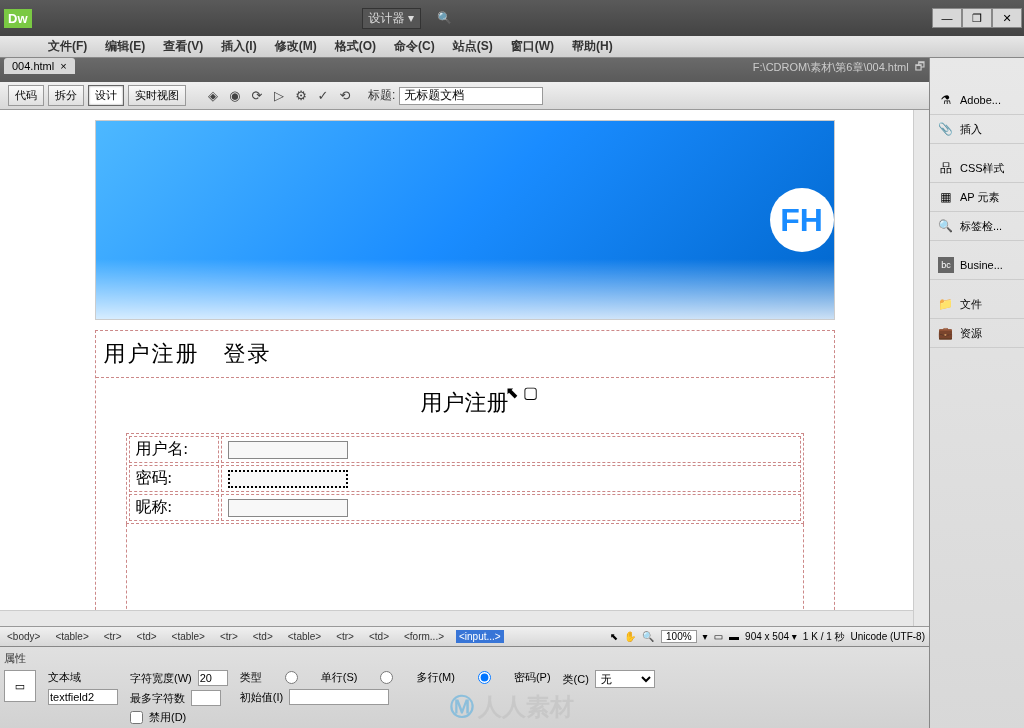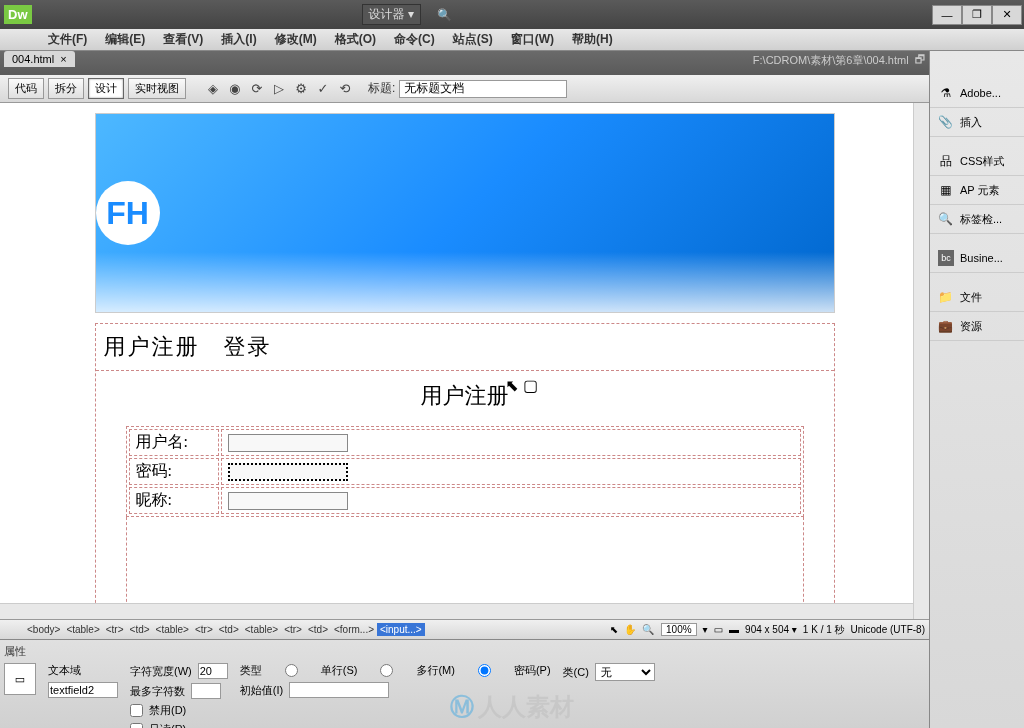--- a/index.html
+++ b/index.html
@@ -1,54 +1,54 @@
 <!DOCTYPE html>
 <html><head>
 <meta charset="utf-8">
 <style>
 * { margin: 0; padding: 0; box-sizing: border-box; font-family: "Microsoft YaHei", SimSun, sans-serif; }
 body { background: #4a4a4a; width: 1024px; height: 728px; overflow: hidden; font-size: 12px; }
-.titlebar { background: linear-gradient(#5a5a5a, #434343); height: 29px; display: flex; align-items: center; justify-content: space-between; }
+.titlebar { background: linear-gradient(#5a5a5a, #434343); height: 36px; display: flex; align-items: center; justify-content: space-between; }
 .logo-dw { background: #7ac943; color: #fff; font-weight: bold; padding: 2px 4px; margin-left: 4px; font-size: 13px; }
 .win-controls { display: flex; gap: 0; margin-right: 2px; }
 .win-btn { width: 30px; height: 20px; background: #d8d8d8; border: 1px solid #888; display: flex; align-items: center; justify-content: center; font-size: 11px; cursor: pointer; }
 .designer-area { display: flex; align-items: center; gap: 16px; color: #ddd; margin-right: 150px; }
 .designer-dd { background: #555; border: 1px solid #333; padding: 1px 6px; color: #ddd; }
 .menubar { background: linear-gradient(#e8e8e8, #d0d0d0); height: 22px; display: flex; align-items: center; padding-left: 40px; gap: 2px; border-bottom: 1px solid #888; font-weight: bold; }
 .menu-item { padding: 2px 8px; color: #333; cursor: pointer; }
 .main-area { display: flex; height: 678px; }
 .doc-area { flex: 1; display: flex; flex-direction: column; background: #b0b0b0; }
 .tab-bar { background: linear-gradient(#6a6a6a, #5a5a5a); height: 24px; display: flex; align-items: flex-start; justify-content: space-between; padding: 0 4px; }
 .doc-tab { background: #d8d8d8; padding: 2px 8px; border-radius: 3px 3px 0 0; display: flex; gap: 6px; align-items: center; font-size: 11px; }
 .doc-path { color: #ccc; font-size: 11px; display: flex; align-items: center; gap: 6px; }
 .toolbar2 { background: linear-gradient(#f0f0f0, #d8d8d8); height: 28px; display: flex; align-items: center; padding: 0 8px; gap: 4px; border-bottom: 1px solid #999; }
 .tb-btn { background: linear-gradient(#fafafa, #e0e0e0); border: 1px solid #999; padding: 2px 6px; font-size: 11px; cursor: pointer; }
 .tb-btn.active { background: #fff; border: 1px solid #666; box-shadow: inset 0 0 2px #888; }
 .tb-icon { width: 18px; height: 18px; display: inline-flex; align-items: center; justify-content: center; font-size: 13px; color: #444; cursor: pointer; }
 .title-label { color: #333; margin-left: 10px; }
-.title-input { border: 1px solid #999; padding: 1px 4px; width: 168px; font-size: 12px; }
+.title-input { border: 1px solid #999; padding: 1px 4px; width: 144px; font-size: 12px; }
 .canvas-wrap { flex: 1; background: #fff; overflow: auto; position: relative; }
 .canvas-content { padding: 10px; }
-.banner { width: 740px; height: 200px; background: linear-gradient(135deg, #4db8ff 0%, #1a8cff 50%, #0066cc 100%); position: relative; overflow: hidden; display: flex; align-items: center; justify-content: flex-start; gap: 20px; border: 1px solid #ccc; margin: 0 auto; }
+.banner { width: 740px; height: 200px; background: linear-gradient(135deg, #4db8ff 0%, #1a8cff 50%, #0066cc 100%); position: relative; overflow: hidden; display: flex; align-items: center; justify-content: flex-end; gap: 20px; border: 1px solid #ccc; margin: 0 auto; }
 .banner::before { content: ''; position: absolute; bottom: 0; left: 0; right: 0; height: 60px; background: linear-gradient(0deg, rgba(255,255,255,0.8), transparent); }
 .banner-logo { width: 64px; height: 64px; background: #fff; border-radius: 50%; display: flex; align-items: center; justify-content: center; color: #1a8cff; font-size: 32px; font-weight: bold; z-index: 1; }
 .banner-text { color: #fff; font-size: 44px; font-weight: bold; z-index: 1; text-shadow: 1px 1px 2px rgba(0,0,0,0.2); }
 .content-table { width: 740px; margin: 10px auto 0; border: 1px dashed #c88; }
 .nav-row { padding: 8px; font-size: 22px; font-family: SimSun; letter-spacing: 2px; border-bottom: 1px dashed #c88; }
 .form-section { padding: 10px 30px; }
 .form-title { text-align: center; font-size: 22px; font-family: SimSun; margin-bottom: 15px; position: relative; }
 .cursor-ico { position: absolute; left: 56%; top: -5px; font-size: 16px; }
 .form-table { width: 100%; border: 1px dashed #c88; }
 .form-table td { border: 1px dashed #c88; padding: 2px 6px; font-size: 16px; font-family: SimSun; }
 .form-table td:first-child { width: 90px; }
 .form-input { border: 1px solid #888; background: #f8f8f8; height: 18px; width: 120px; }
 .form-input.sel { border: 2px dotted #000; }
 .form-empty { height: 90px; border: 1px dashed #c88; border-top: none; }
 .tag-selector { background: linear-gradient(#f0f0f0, #d8d8d8); height: 20px; display: flex; align-items: center; padding: 0 4px; gap: 2px; font-size: 10px; border-top: 1px solid #999; justify-content: space-between; }
-.tags { display: flex; gap: 0; margin-left: 20px; }
+.tags { display: flex; gap: 9px; }
 .tag { padding: 1px 3px; color: #333; cursor: pointer; }
 .tag.sel { background: #3875d7; color: #fff; }
 .status-right { display: flex; gap: 6px; align-items: center; font-size: 10px; }
 .zoom-box { border: 1px solid #999; padding: 0 4px; background: #fff; }
 .props-panel { background: linear-gradient(#e0e0e0, #d0d0d0); height: 90px; border-top: 1px solid #888; padding: 4px; }
 .props-header { font-size: 11px; color: #333; margin-bottom: 4px; }
 .props-body { display: flex; gap: 12px; align-items: flex-start; font-size: 11px; }
 .props-icon { width: 32px; height: 32px; border: 1px solid #999; background: #fff; display: flex; align-items: center; justify-content: center; }
 .props-col { display: flex; flex-direction: column; gap: 4px; }
 .props-row { display: flex; gap: 6px; align-items: center; }

